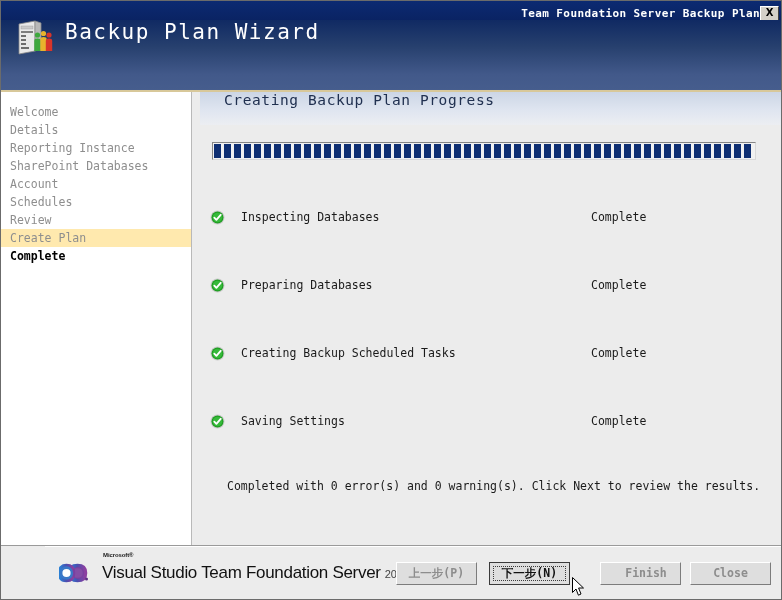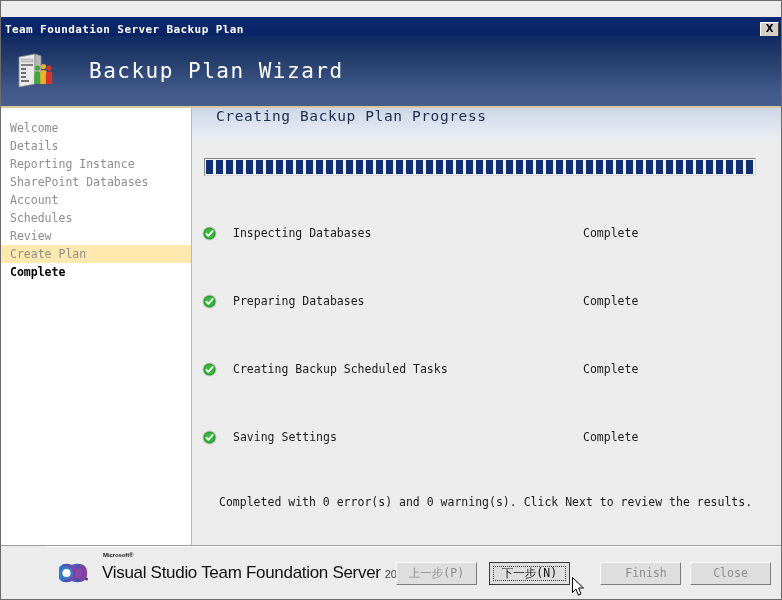--- a/index.html
+++ b/index.html
@@ -26,24 +26,23 @@
     flex-direction: column;
   }
 
   
   #titlebar {
     height: 19px;
     flex: 0 0 19px;
     background: linear-gradient(to bottom, #0c2a72 0%, #0a2363 100%);
     display: flex;
     align-items: center;
-    justify-content: space-between;
+    justify-content: flex-end;
     padding: 5px 2px 0 4px;
     box-sizing: border-box;
-    margin-top: 16px;
   }
   #titlebar-text {
     color: #ffffff;
     font-family: "DejaVu Sans Mono", monospace;
     font-size: 11px;
     font-weight: bold;
     letter-spacing: 0.4px;
     white-space: nowrap;
   }
   #close-button {
@@ -67,24 +66,23 @@
   }
 
   
   #banner {
     flex: 0 0 72px;
     height: 72px;
     position: relative;
     background: linear-gradient(to bottom, #102a63 0%, #27406e 38%, #42598a 78%, #465d8d 100%);
     border-bottom: 2px solid #d8c89a;
     display: flex;
-    align-items: center;
+    align-items: flex-start;
     padding-left: 14px;
     box-sizing: border-box;
-    gap: 24px;
   }
   #banner-icon {
     width: 38px;
     height: 36px;
     position: relative;
     flex: 0 0 38px;
     margin-right: 12px;
   }
   #banner-title {
     color: #ffffff;
@@ -93,20 +91,21 @@
     letter-spacing: 1.5px;
     white-space: nowrap;
   }
 
   
   #body-row {
     flex: 1 1 auto;
     display: flex;
     min-height: 0;
     border-bottom: 1px solid #9a9a9a;
+    gap: 8px;
   }
 
   #sidebar {
     width: 191px;
     flex: 0 0 191px;
     background: #ffffff;
     border-right: 1px solid #b9b9b9;
     padding-top: 11px;
     box-sizing: border-box;
   }
@@ -289,20 +288,21 @@
     box-sizing: border-box;
     display: flex;
     align-items: center;
     justify-content: center;
     font-family: "DejaVu Sans Mono", monospace;
     font-size: 11.5px;
     color: #8d8d8d;
     white-space: nowrap;
     cursor: default;
     position: relative;
+    font-weight: bold;
   }
   .btn.enabled {
     color: #111111;
   }
   .btn.focused {
     border: 1px solid #3a3a3a;
   }
   .btn.focused .btn-inner {
     border: 1px dotted #3a3a3a;
     width: 73px;

